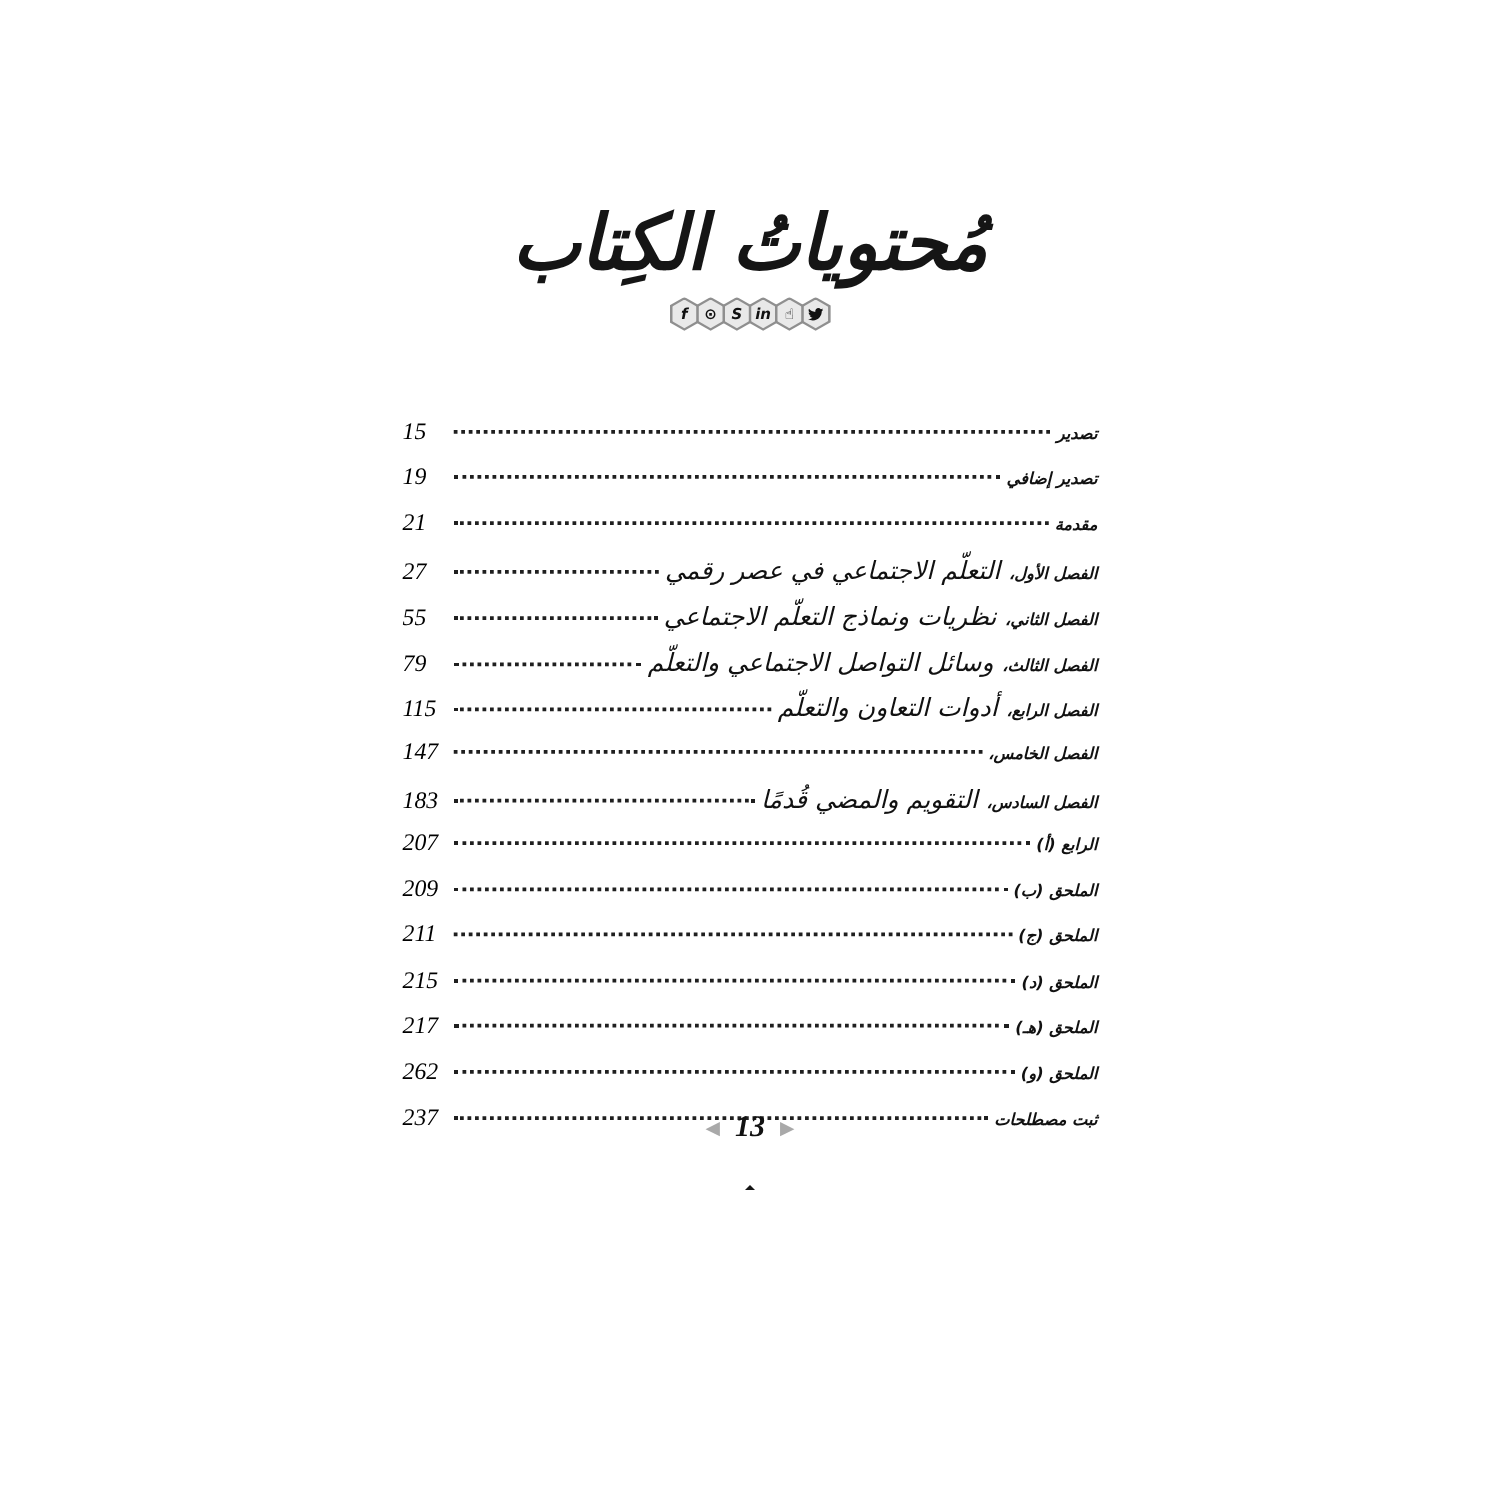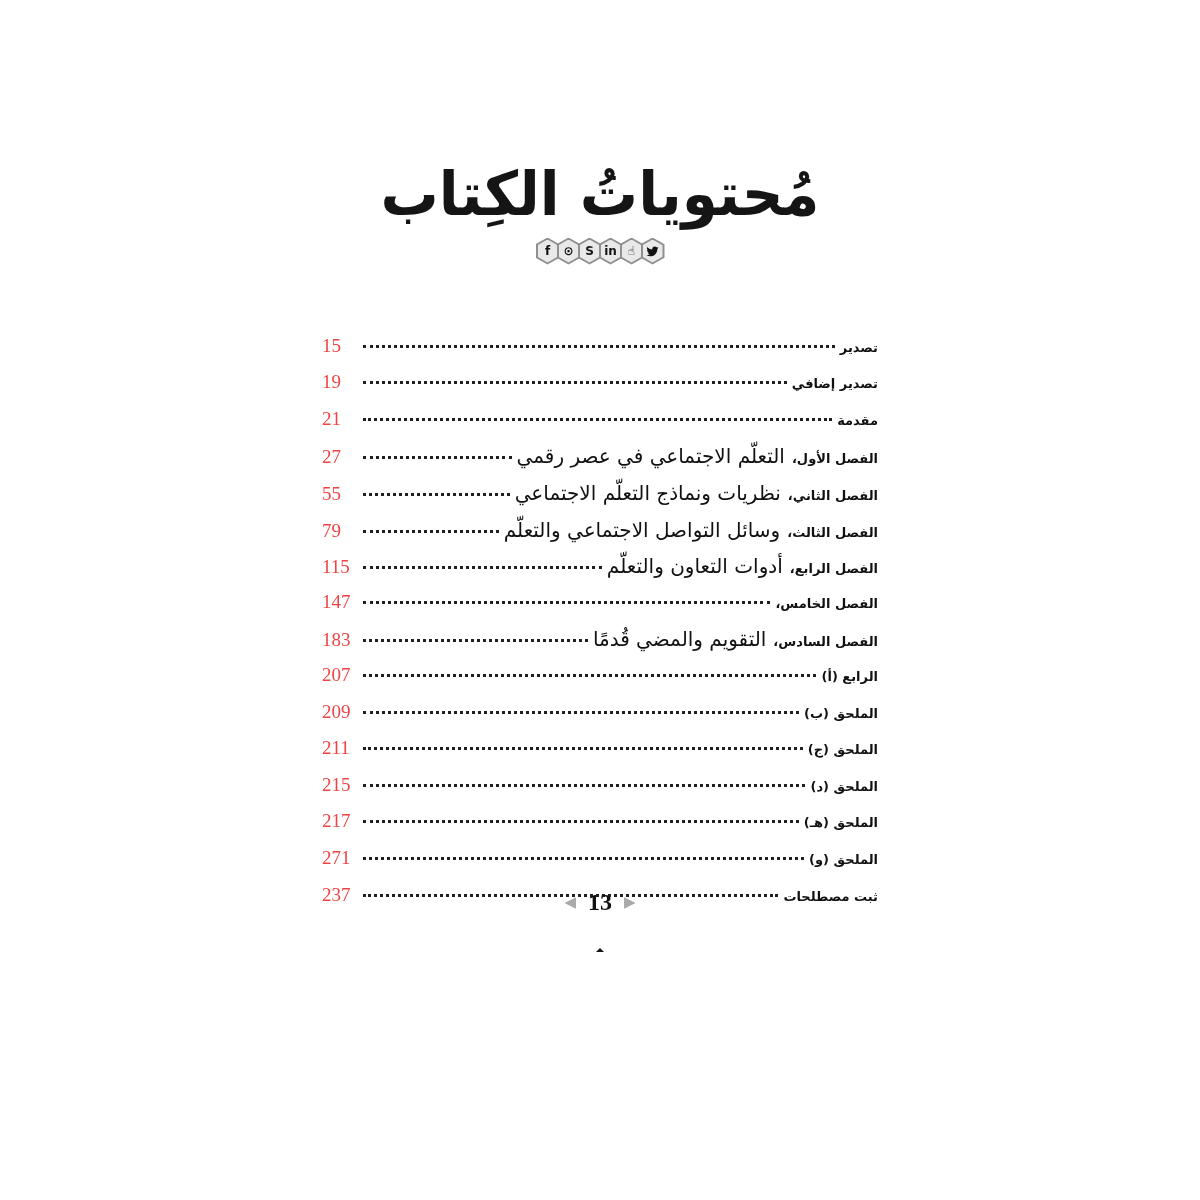--- a/index.html
+++ b/index.html
@@ -3,20 +3,21 @@
 <meta charset="utf-8">
 <style>
   html,body { margin:0; padding:0; background:#ffffff; }
   .page {
     position:relative;
     width:1200px; height:952px;
     background:#ffffff;
     font-family:"DejaVu Sans", sans-serif;
     color:#111;
     overflow:hidden;
+    font-style:italic;
   }
   
   .header { text-align:center; padding-top:160px; }
   .callig-title {
     display:inline-block;
     direction:rtl;
     font-size:58px;
     font-weight:bold;
     line-height:1.2;
     color:#151515;
@@ -74,21 +75,21 @@
     margin:0 5px;
     transform:translateY(-4px);
     min-width:12px;
   }
   .toc-page {
     font-family:"Liberation Serif","DejaVu Serif",serif;
     font-size:19px;
     direction:ltr;
     min-width:36px;
     text-align:left;
-    color:#ef4444;
+    color:#000000;
   }
   
   .ornament-wrap { text-align:center; margin-top:26px; }
   
   .footer {
     position:absolute;
     left:0; right:0; bottom:36px;
     display:flex; justify-content:center; align-items:center;
     gap:12px;
   }
@@ -210,21 +211,21 @@
         <span class="toc-page">215</span>
       </div>
       <div class="toc-row">
         <span class="toc-label">الملحق (هـ)</span>
         <span class="leader"></span>
         <span class="toc-page">217</span>
       </div>
       <div class="toc-row">
         <span class="toc-label">الملحق (و)</span>
         <span class="leader"></span>
-        <span class="toc-page">271</span>
+        <span class="toc-page">262</span>
       </div>
       <div class="toc-row">
         <span class="toc-label">ثبت مصطلحات</span>
         <span class="leader"></span>
         <span class="toc-page">237</span>
       </div>
     </main>
 
   <div class="ornament-wrap">
     <svg width="112" height="40" viewBox="0 0 112 40">

